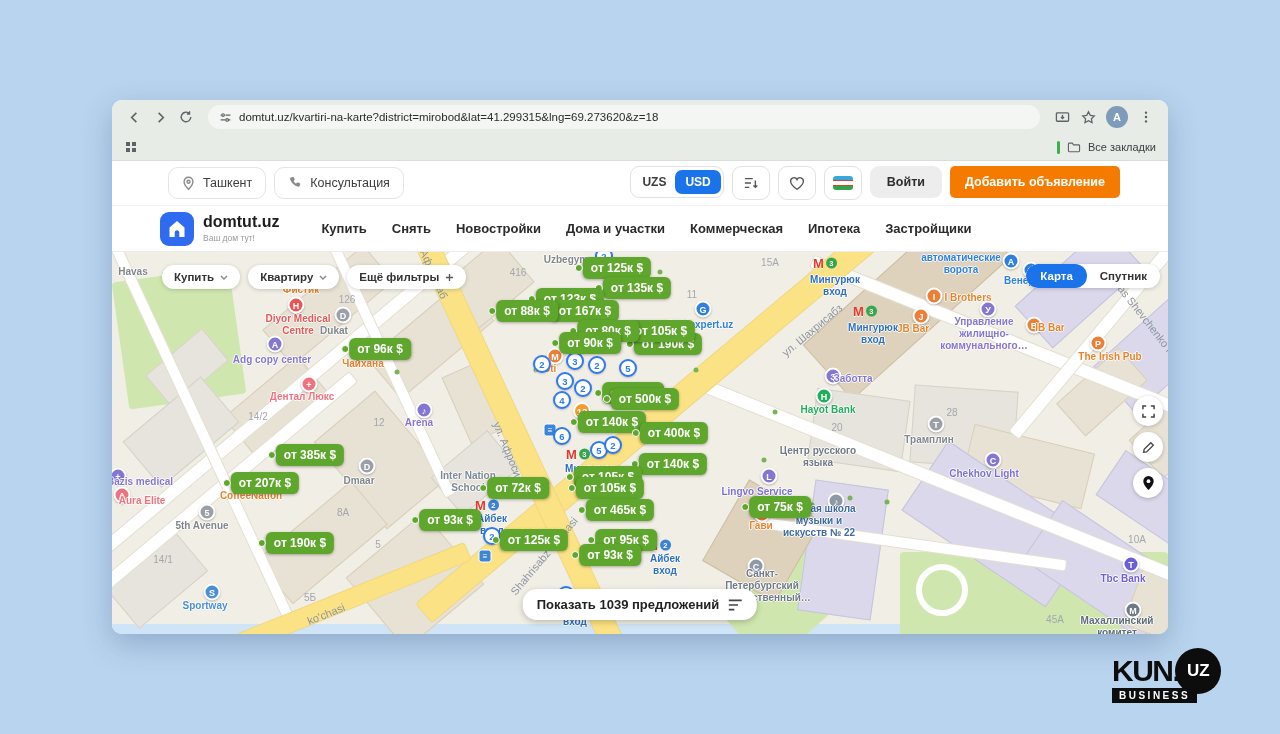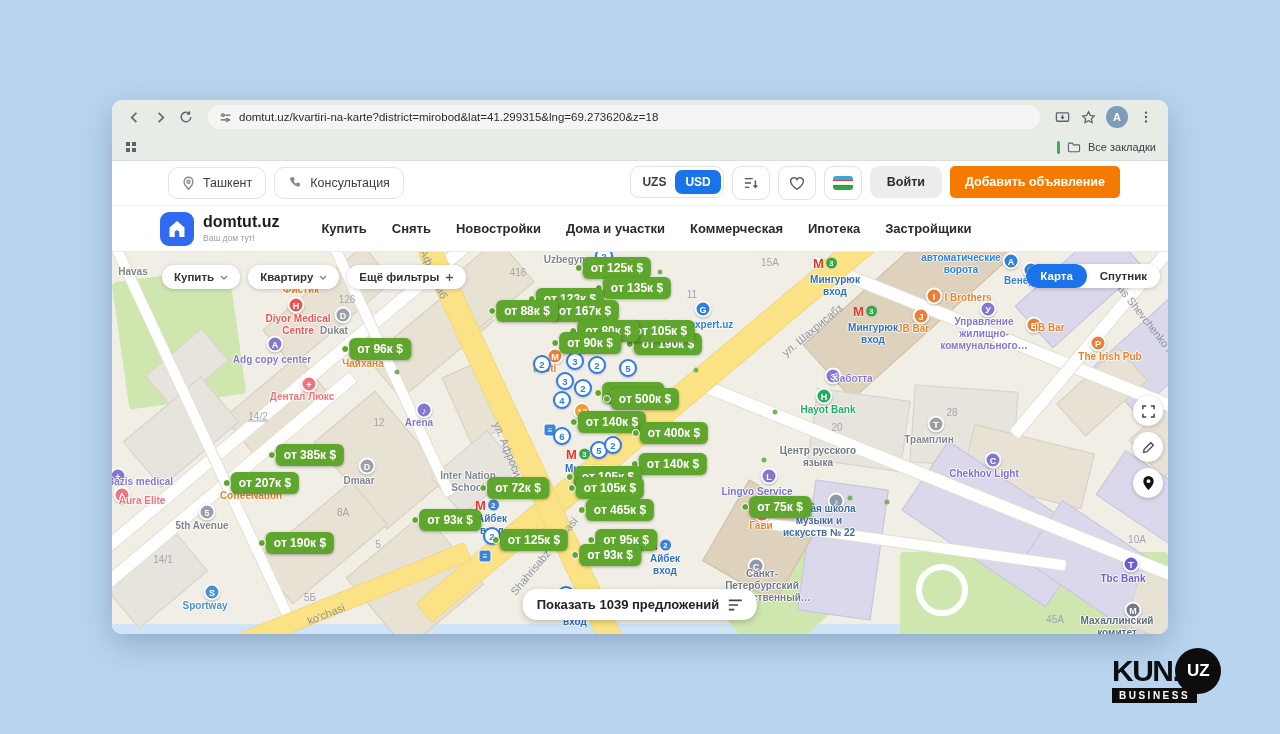--- a/index.html
+++ b/index.html
@@ -245,21 +245,21 @@
         <div class="ring" style="left: 804px; top: 312px; width: 52px; height: 52px;"></div>
         <div class="street" style="left: 700px; top: 78px; transform: translate(-50%, -50%) rotate(-40deg);">ул. Шахрисабз</div>
         <div class="street" style="left: 432px; top: 304px; transform: translate(-50%, -50%) rotate(-50deg);">Shahrisabz ko'chasi</div>
         <div class="street" style="left: 398px; top: 203px; transform: translate(-50%, -50%) rotate(68deg);">ул. Афросиаб</div>
         <div class="street" style="left: 322px; top: 22px; transform: translate(-50%, -50%) rotate(66deg);">Афросиаб</div>
         <div class="street" style="left: 214px; top: 362px; transform: translate(-50%, -50%) rotate(-22deg);">ko'chasi</div>
         <div class="street" style="left: 1040px; top: 75px; transform: translate(-50%, -50%) rotate(52deg);">Taras Shevchenko ko'chasi</div>
         <div class="hnum" style="left: 235px; top: 47px;">126</div>
         <div class="hnum" style="left: 580px; top: 42px;">11</div>
         <div class="hnum" style="left: 658px; top: 10px;">15A</div>
-        <div class="hnum" style="left: 146px; top: 164px; text-decoration: underline;">14/2</div>
+        <div class="hnum" style="left: 146px; top: 164px;">14/2</div>
         <div class="hnum" style="left: 223px; top: 170px; margin-left: 44px;">12</div>
         <div class="hnum" style="left: 840px; top: 160px;">28</div>
         <div class="hnum" style="left: 725px; top: 175px;">20</div>
         <div class="hnum" style="left: 231px; top: 260px;">8A</div>
         <div class="hnum" style="left: 266px; top: 292px;">5</div>
         <div class="hnum" style="left: 198px; top: 345px;">5Б</div>
         <div class="hnum" style="left: 51px; top: 307px;">14/1</div>
         <div class="hnum" style="left: 1025px; top: 287px;">10A</div>
         <div class="hnum" style="left: 943px; top: 367px;">45A</div>
         <div class="hnum" style="left: 406px; top: 20px;">416</div>

